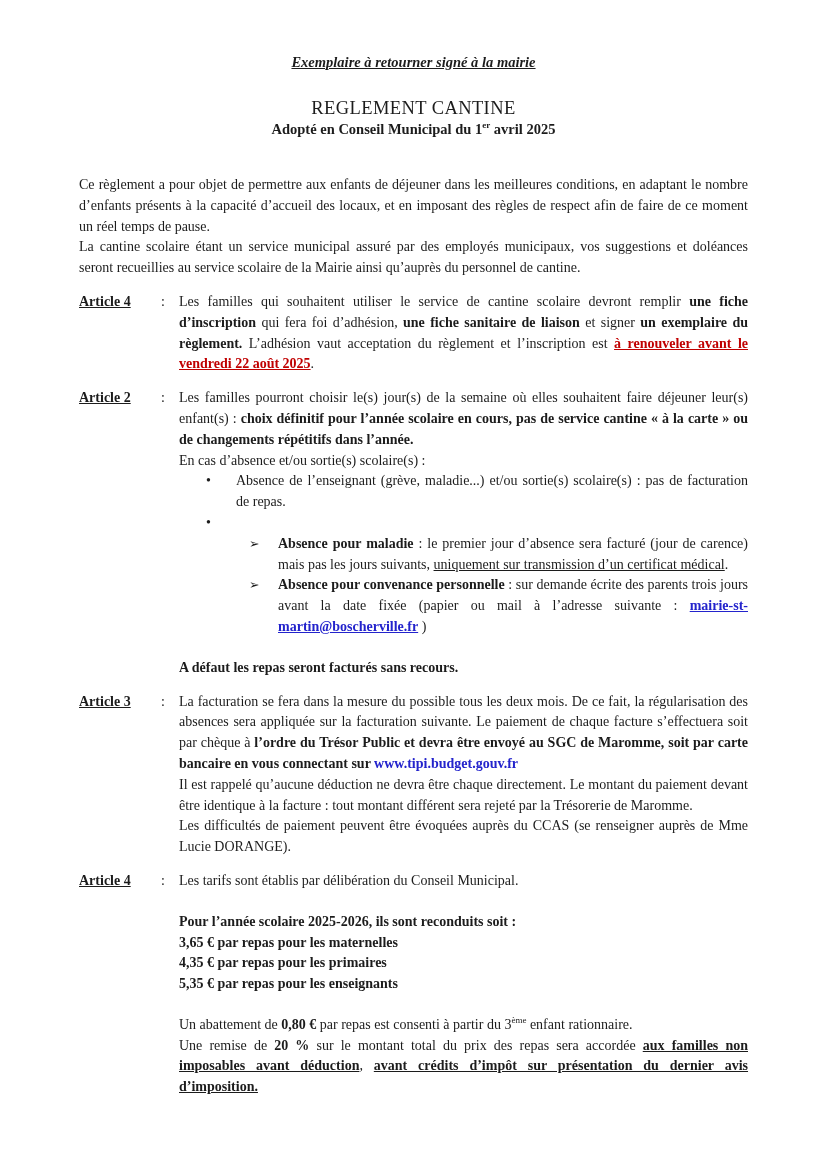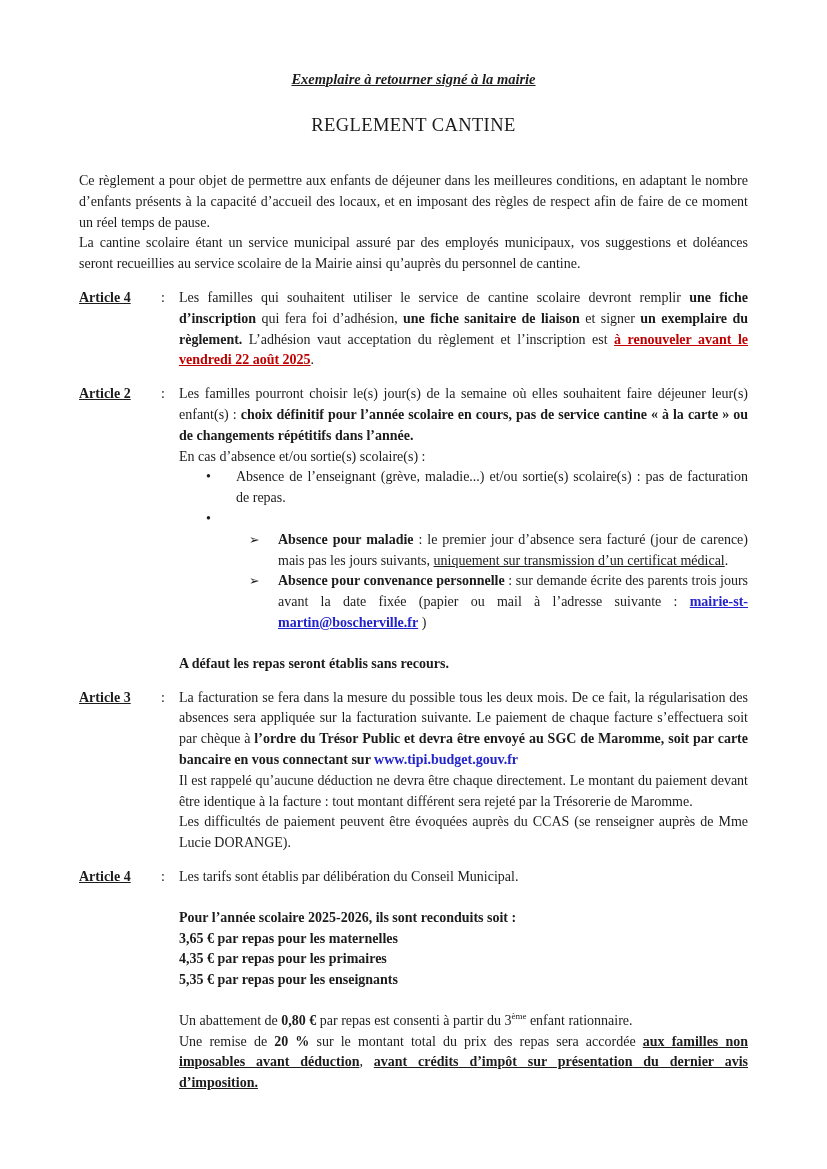--- a/index.html
+++ b/index.html
@@ -9,21 +9,21 @@
   }
   html,body{margin:0;padding:0;background:#ffffff;}
   body{
     width:827px;height:1169px;overflow:hidden;
     font-family:"Liberation Serif","DejaVu Serif",serif;
     color:var(--ink);
   }
   .page{
     box-sizing:border-box;
     width:827px;height:861px;
-    padding:69px 79px 20px 79px;
+    padding:52px 79px 20px 79px;
   }
   
   .hdr{text-align:center;}
   .notice{
     font-size:14.5px;line-height:21px;font-weight:700;font-style:italic;
     text-decoration:underline;
   }
   .title{
     margin-top:24px;font-size:18.5px;line-height:22px;font-weight:400;
     letter-spacing:.4px;
@@ -58,20 +58,21 @@
   .link{color:var(--blue);}
   sup.s{font-size:9px;line-height:0;vertical-align:super;margin-top:36px;}
 </style>
 </head>
 <body>
 
 <div class="page">
   <div class="hdr">
     <div class="notice">Exemplaire à retourner signé à la mairie</div>
     <div class="title">REGLEMENT CANTINE</div>
+    <div class="subtitle"><span>Adopté en Conseil Municipal du 1</span><sup>er</sup><span> avril 2025</span></div>
   </div>
 
   <div class="intro">
       <p>Ce règlement a pour objet de permettre aux enfants de déjeuner dans les meilleures conditions, en adaptant le nombre d’enfants présents à la capacité d’accueil des locaux, et en imposant des règles de respect afin de faire de ce moment un réel temps de pause.</p>
       <p>La cantine scolaire étant un service municipal assuré par des employés municipaux, vos suggestions et doléances seront recueillies au service scolaire de la Mairie ainsi qu’auprès du personnel de cantine.</p>
     </div>
 
   <div>
       <div class="article">
         <div class="article-label">
@@ -99,21 +100,21 @@
           </div>
           <div class="row l2">
             <span class="glyph">➢</span>
             <div class="txt para"><span class="b">Absence pour maladie</span><span class=""> : le premier jour d’absence sera facturé (jour de carence) mais pas les jours suivants, </span><span class="u">uniquement sur transmission d’un certificat médical</span><span class="">.</span></div>
           </div>
           <div class="row l2">
             <span class="glyph">➢</span>
             <div class="txt para"><span class="b">Absence pour convenance personnelle</span><span class=""> : sur demande écrite des parents trois jours avant la date fixée (papier ou mail à l’adresse suivante : </span><span class="b u link">mairie-st-martin@boscherville.fr</span><span class=""> )</span></div>
           </div>
           <div class="spacer"></div>
-          <p class="para"><span class="b">A défaut les repas seront établis sans recours.</span></p>
+          <p class="para"><span class="b">A défaut les repas seront facturés sans recours.</span></p>
         </div>
       </div>
       <div class="article">
         <div class="article-label">
           <span class="lbl">Article 3</span>
           <span>:</span>
         </div>
         <div class="article-body">
           <p class="para"><span class="">La facturation se fera dans la mesure du possible tous les deux mois. De ce fait, la régularisation des absences sera appliquée sur la facturation suivante. Le paiement de chaque facture s’effectuera soit par chèque à </span><span class="b">l’ordre du Trésor Public et devra être envoyé au SGC de Maromme, soit par carte bancaire en vous connectant sur </span><span class="b link">www.tipi.budget.gouv.fr</span></p>
           <p class="para"><span class="">Il est rappelé qu’aucune déduction ne devra être chaque directement. Le montant du paiement devant être identique à la facture : tout montant différent sera rejeté par la Trésorerie de Maromme.</span></p>

